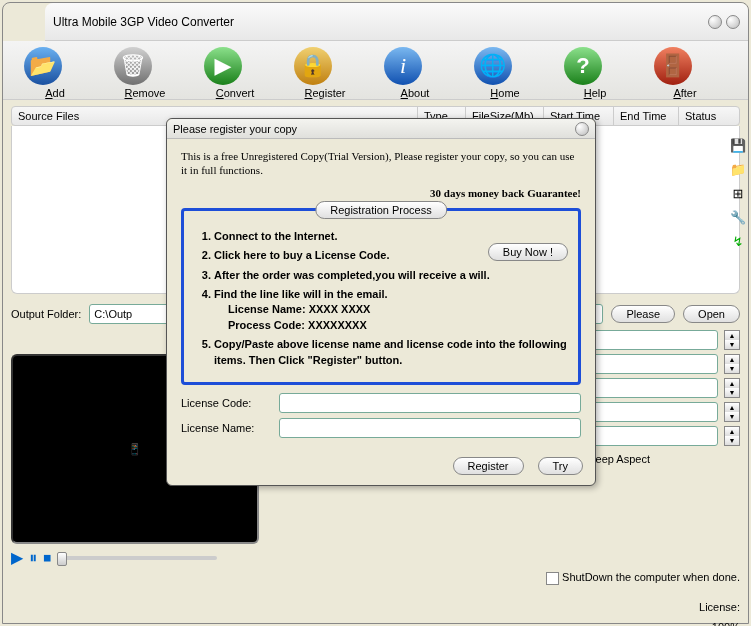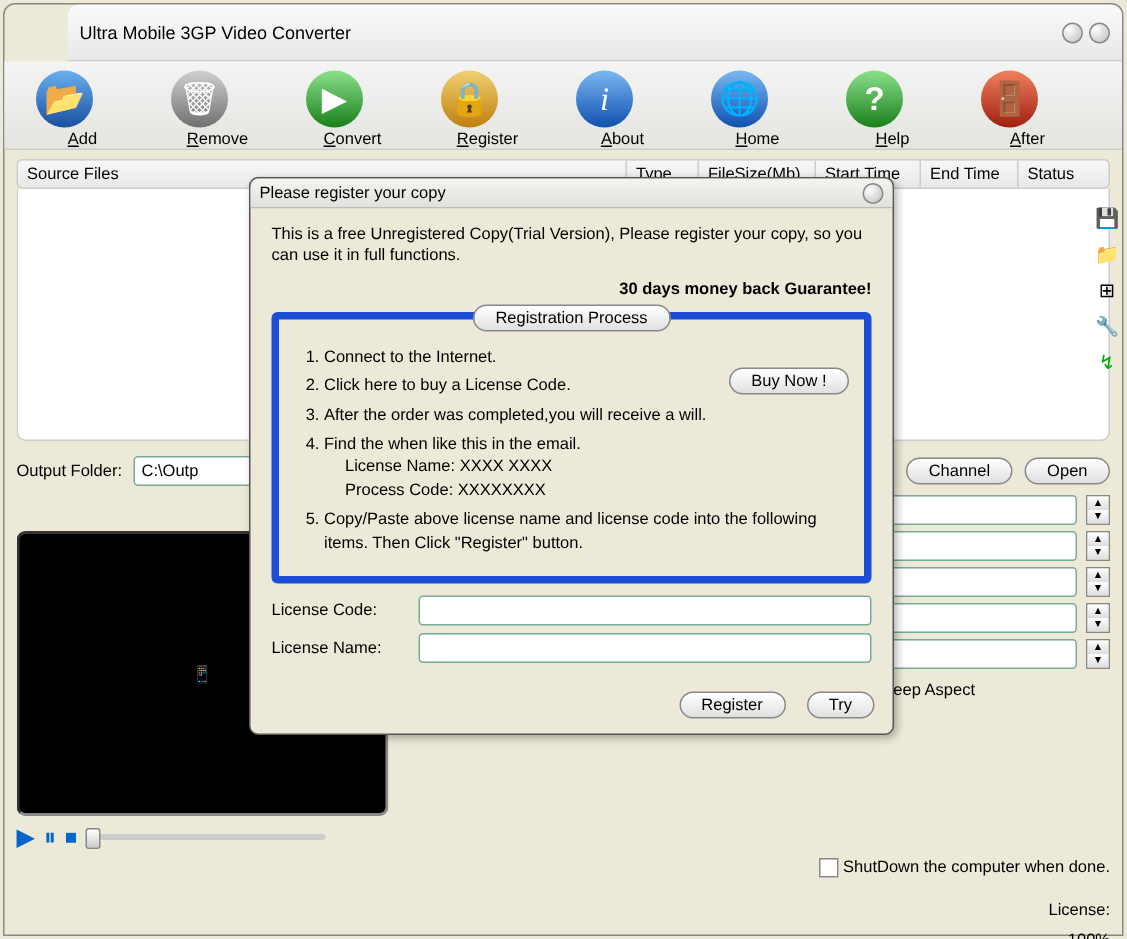--- a/index.html
+++ b/index.html
@@ -36,25 +36,25 @@
 .slider::after { content: ''; position: absolute; left: 0; top: -4px; width: 8px; height: 12px; background: linear-gradient(#fff,#ccc); border: 1px solid #888; border-radius: 2px; }
 .vol-row { display: flex; align-items: flex-end; gap: 8px; margin: 4px 0; flex-direction: column; }
 .progress { height: 16px; border: 1px solid #888; border-radius: 8px; background: #fff; }
 .status { margin-top: 6px; padding: 4px 6px; background: linear-gradient(#f4f4f4,#e4e4e0); border: 1px solid #ccc; border-radius: 4px; }
 .chk { width: 13px; height: 13px; border: 1px solid #888; background: #fff; display: inline-block; vertical-align: middle; }
 
 .dialog { position: absolute; left: 166px; top: 118px; width: 430px; background: #ece9d8; border: 1px solid #555; border-radius: 6px; box-shadow: 2px 2px 6px rgba(0,0,0,.3); z-index: 10; }
 .dlg-title { height: 20px; background: linear-gradient(#f4f4f0,#e0e0dc); border-bottom: 1px solid #bbb; border-radius: 6px 6px 0 0; display: flex; align-items: center; padding: 0 6px; }
 .dlg-title span { flex: 1; }
 .dlg-body { padding: 10px 14px; }
-.dlg-body p { margin-bottom: 8px; line-height: 1.3; }
+.dlg-body p { margin-bottom: 8px; line-height: 1.3; font-family: Liberation Serif, serif; }
 .bold { font-weight: bold; text-align: right; }
-.fieldset { border: 5px solid #1d4ed8; border-radius: 4px; padding: 18px 10px 10px; position: relative; margin-bottom: 8px; }
+.fieldset { border: 3px solid #1d4ed8; border-radius: 4px; padding: 18px 10px 10px; position: relative; margin-bottom: 8px; }
 .legend { position: absolute; top: -10px; left: 50%; transform: translateX(-50%); }
-.fieldset ol { padding-left: 20px; }
+.fieldset ol { padding-left: 20px; font-weight: bold; }
 .fieldset li { margin-bottom: 4px; line-height: 1.4; }
 .indent { margin-left: 14px; }
 .buy { position: absolute; right: 10px; top: 32px; }
 .frow { display: flex; align-items: center; gap: 8px; margin: 5px 0; }
 .frow label { width: 90px; }
 .frow input { flex: 1; height: 20px; border: 1px solid #7a9; border-radius: 3px; background: #fff; padding: 0 4px; }
 .dlg-btns { display: flex; justify-content: flex-end; gap: 14px; padding: 4px 12px 10px; }
 </style>
 </head>
 <body>
@@ -119,21 +119,21 @@
         <div>📁</div>
         <div>⊞</div>
         <div>🔧</div>
         <div style="color:#0a0">↯</div>
       </div>
     </div>
 
     <div class="out-row">
       <label>Output Folder:</label>
       <input value="C:\Outp" style="">
-      <button class="btn">Channel</button>
+      <button class="btn">Please</button>
       <button class="btn">Open</button>
     </div>
 
     <div class="srow" style="justify-content:flex-end;margin-bottom:4px">
         <div class="val" style="flex:0 0 140px"></div>
         <div class="spin">
           <div>▲</div>
           <div>▼</div>
         </div>
       </div>
@@ -216,21 +216,21 @@
   <div class="dlg-body">
     <p>This is a free Unregistered Copy(Trial Version), Please register your copy, so you can use it in full functions.</p>
     <p class="bold">30 days money back Guarantee!</p>
     <div class="fieldset">
       <button class="btn legend">Registration Process</button>
       <button class="btn buy">Buy Now !</button>
       <ol>
         <li>Connect to the Internet.</li>
         <li>Click here to buy a License Code.</li>
         <li>After the order was completed,you will receive a will.</li>
-        <li><span>Find the when like this in the email.</span>
+        <li><span>Find the line like will in the email.</span>
           <div class="indent">License Name: XXXX XXXX</div>
           <div class="indent">Process Code: XXXXXXXX</div>
         </li>
         <li>Copy/Paste above license name and license code into the following items. Then Click "Register" button.</li>
       </ol>
     </div>
     <div class="frow">
         <label>License Code:</label>
         <input style="">
       </div>

